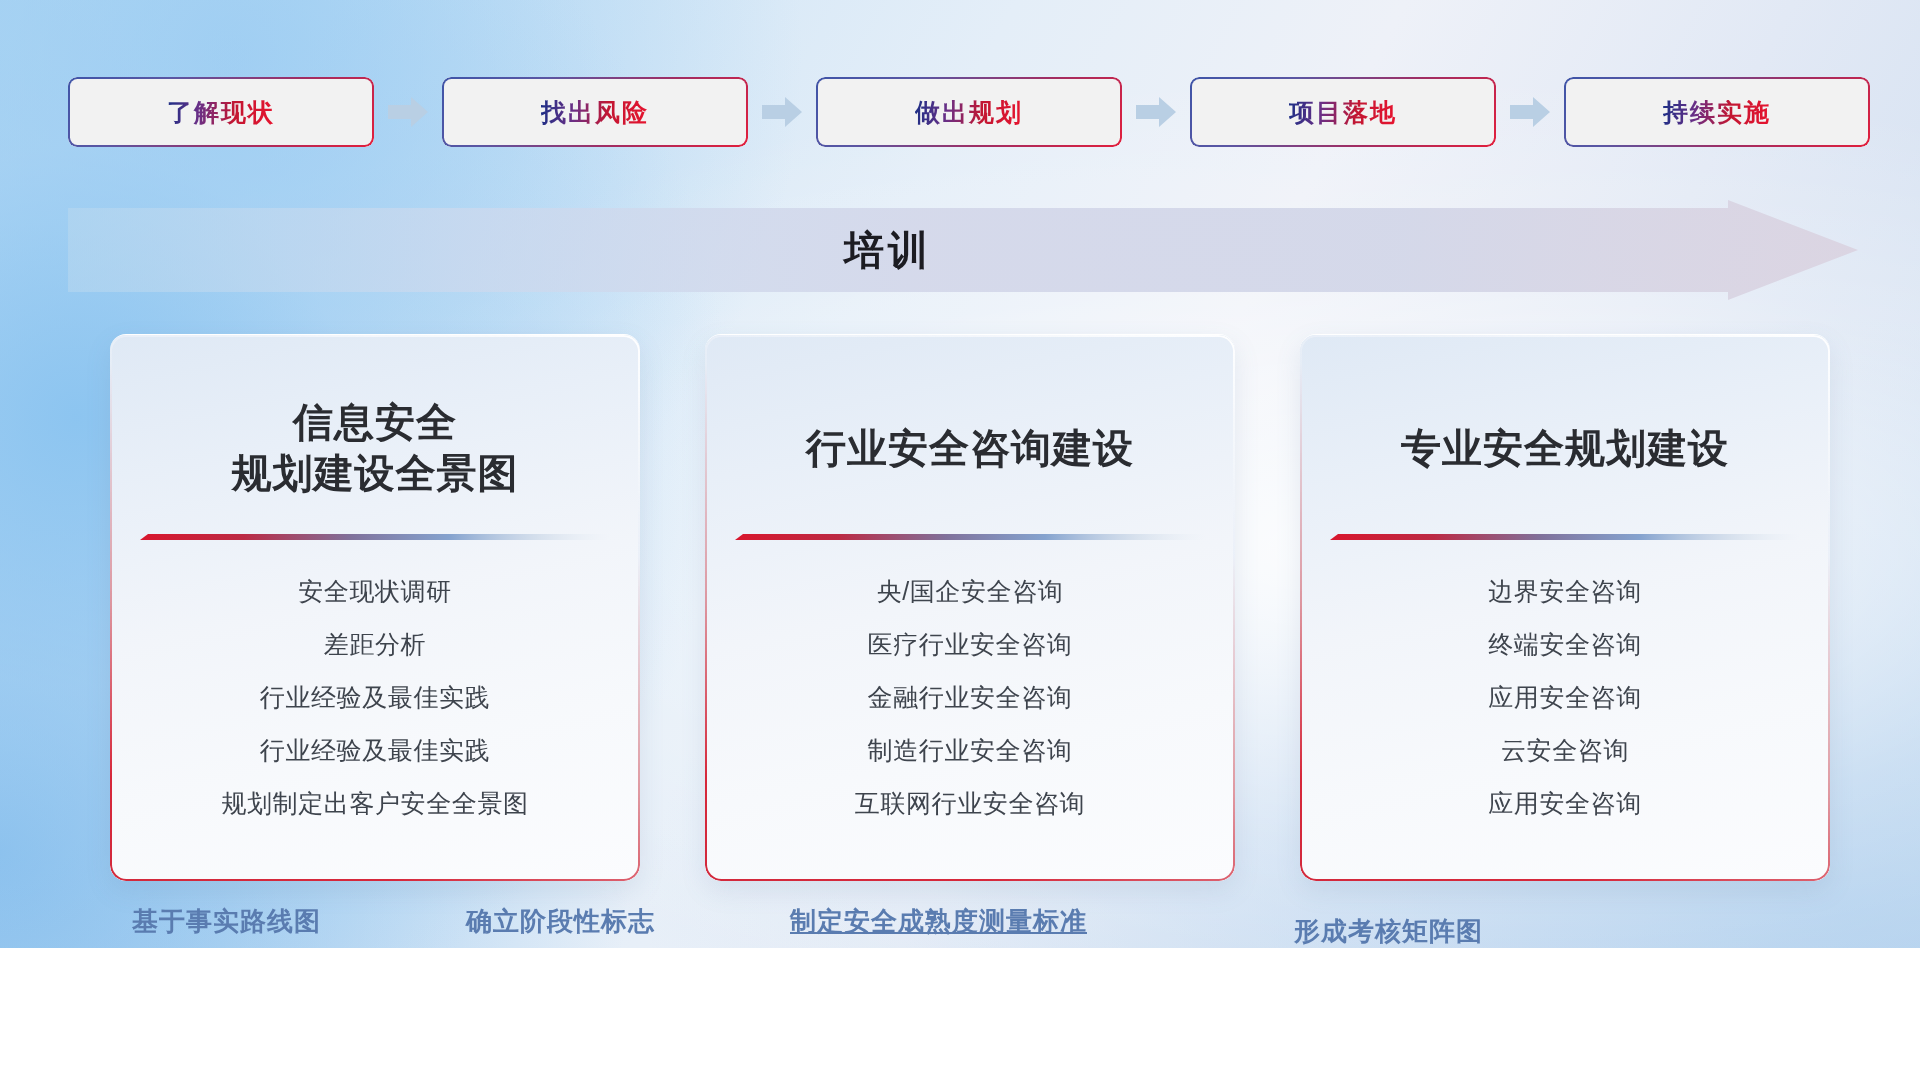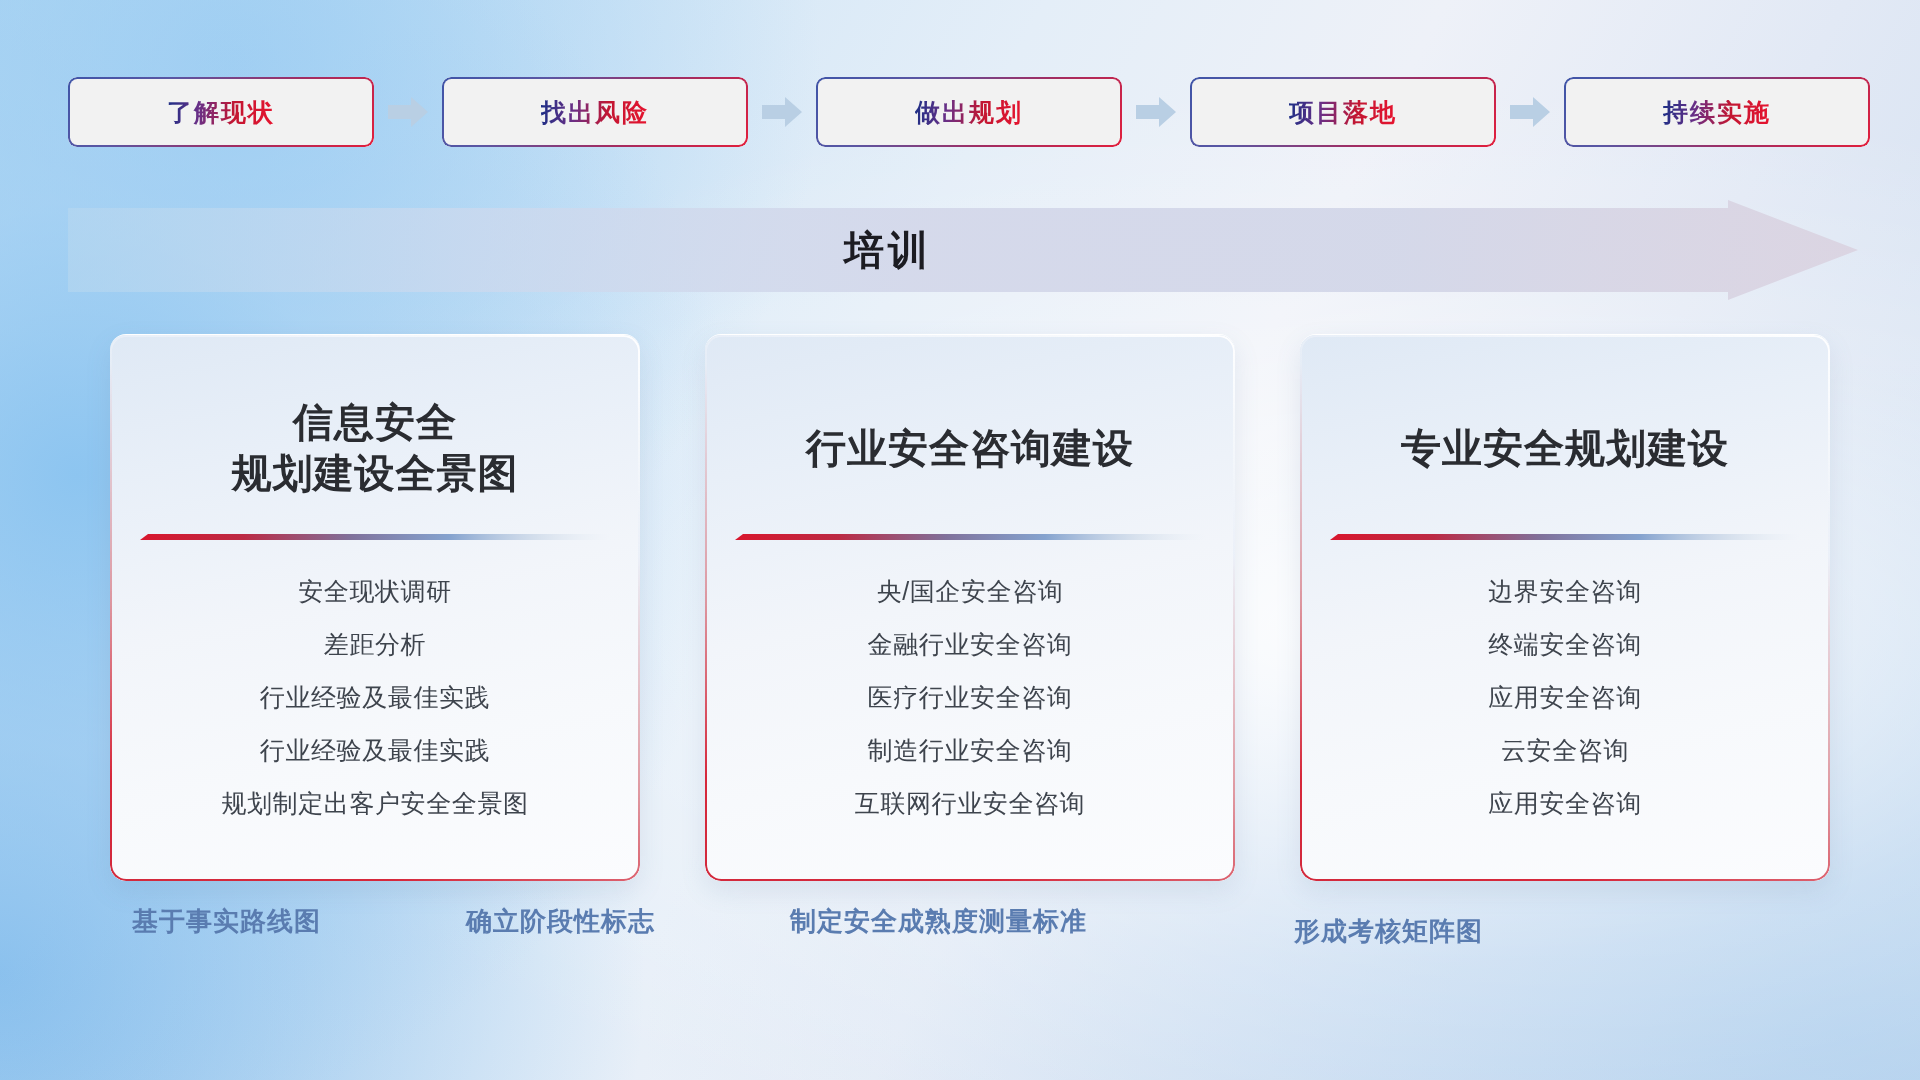--- a/index.html
+++ b/index.html
@@ -7,21 +7,21 @@
     padding: 0;
     width: 1920px;
     height: 1080px;
     overflow: hidden;
     font-family: "Liberation Sans", "DejaVu Sans", sans-serif;
   }
 
   #stage {
     position: relative;
     width: 1920px;
-    height: 1080px;
+    height: 948px;
     background:
       radial-gradient(circle at 4% 44%, rgba(139,196,240,0.95) 0%, rgba(160,206,243,0.55) 14%, rgba(255,255,255,0) 34%),
       radial-gradient(circle at 0% 90%, rgba(120,182,234,0.85) 0%, rgba(255,255,255,0) 30%),
       radial-gradient(circle at 12% 6%, rgba(152,203,242,0.8) 0%, rgba(255,255,255,0) 30%),
       radial-gradient(ellipse at 72% 58%, rgba(255,255,255,0.95) 0%, rgba(255,255,255,0.25) 38%, rgba(255,255,255,0) 62%),
       radial-gradient(ellipse at 96% 96%, rgba(176,208,238,0.85) 0%, rgba(255,255,255,0) 46%),
       linear-gradient(118deg, #b7dbf3 0%, #cfe5f6 20%, #e4eef8 42%, #eef1f8 58%, #e2e9f5 74%, #d6e2f2 88%, #c9dcf0 100%);
     overflow: hidden;
   }
 
@@ -210,21 +210,21 @@
     position: absolute;
     font-size: 26px;
     font-weight: bold;
     color: #5a7cb0;
     letter-spacing: 1px;
     white-space: nowrap;
     line-height: 1;
   }
   .fn0 { left: 132px; }
   .fn1 { left: 466px; }
-  .fn2 { left: 790px; }
+  .fn2 { left: 790px; text-decoration: underline; }
   .fn3 { left: 1294px; margin-top: 10px; }
 </style>
 </head>
 <body>
 
 <div id="stage">
 
   <div id="steps">
 
     <div class="step-box">
@@ -327,22 +327,22 @@
               <stop offset="66%" stop-color="#6b8fc4" stop-opacity="0.8"></stop>
               <stop offset="86%" stop-color="#b6c8dd" stop-opacity="0.4"></stop>
               <stop offset="100%" stop-color="#dde6ef" stop-opacity="0"></stop>
             </linearGradient>
           </defs>
           <path d="M8 1 H470 V7 H0 Z" fill="url(#acc1)"></path>
         </svg>
       </div>
       <ul class="card-list">
         <li>央/国企安全咨询</li>
+        <li>医疗行业安全咨询</li>
         <li>金融行业安全咨询</li>
-        <li>医疗行业安全咨询</li>
         <li>制造行业安全咨询</li>
         <li>互联网行业安全咨询</li>
       </ul>
     </div>
 
     <div class="card one-line">
       <h2 class="card-title">专业安全规划建设</h2>
       <div class="accent-rule">
         <svg width="470" height="9" viewBox="0 0 470 9" preserveAspectRatio="none">
           <defs>

